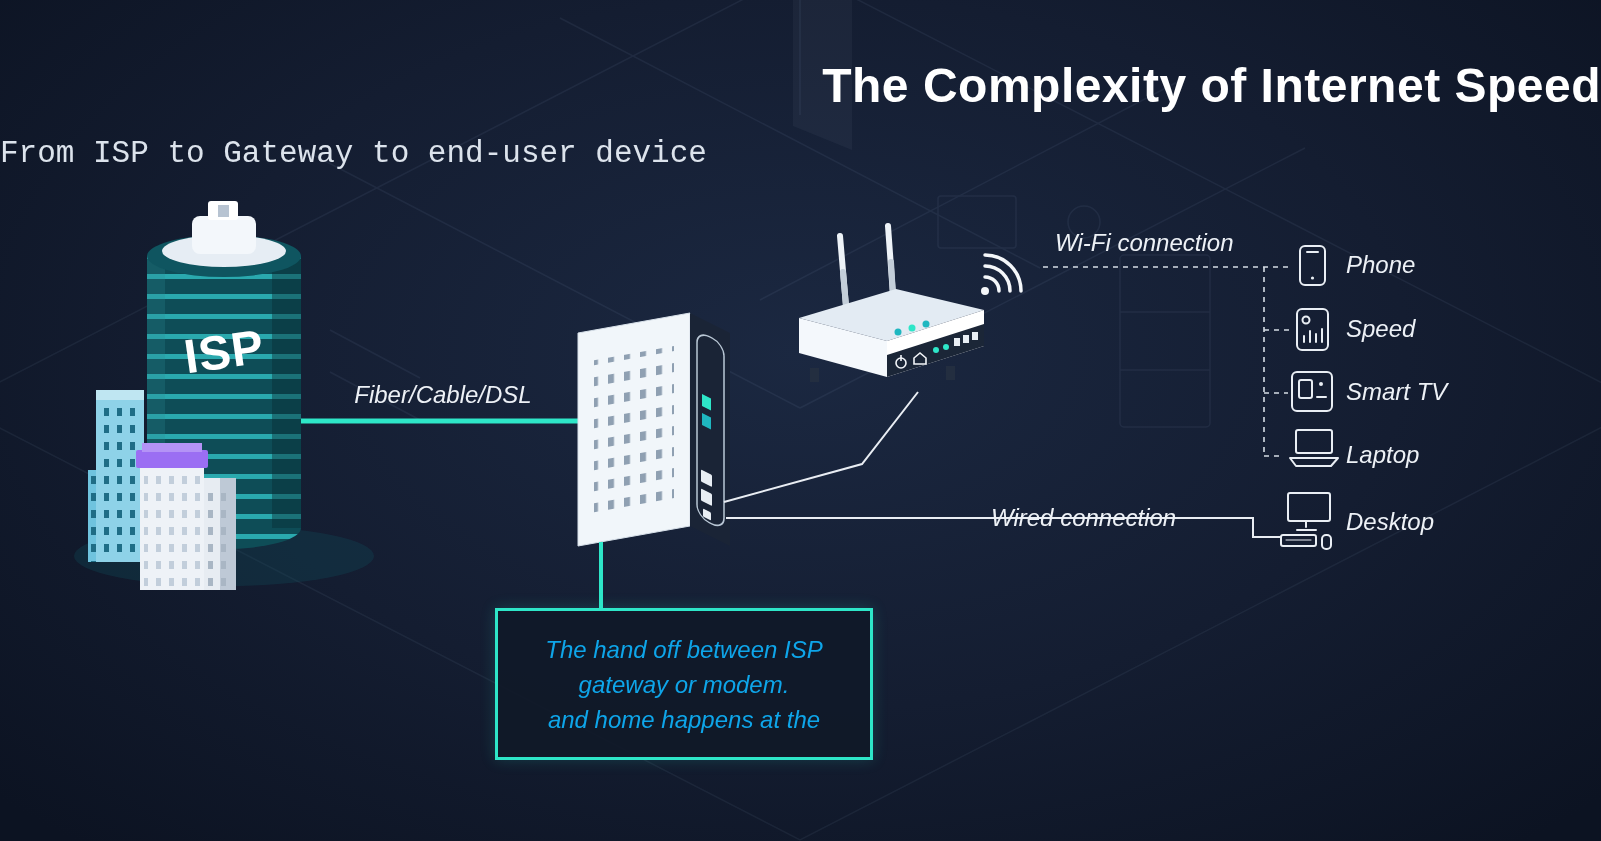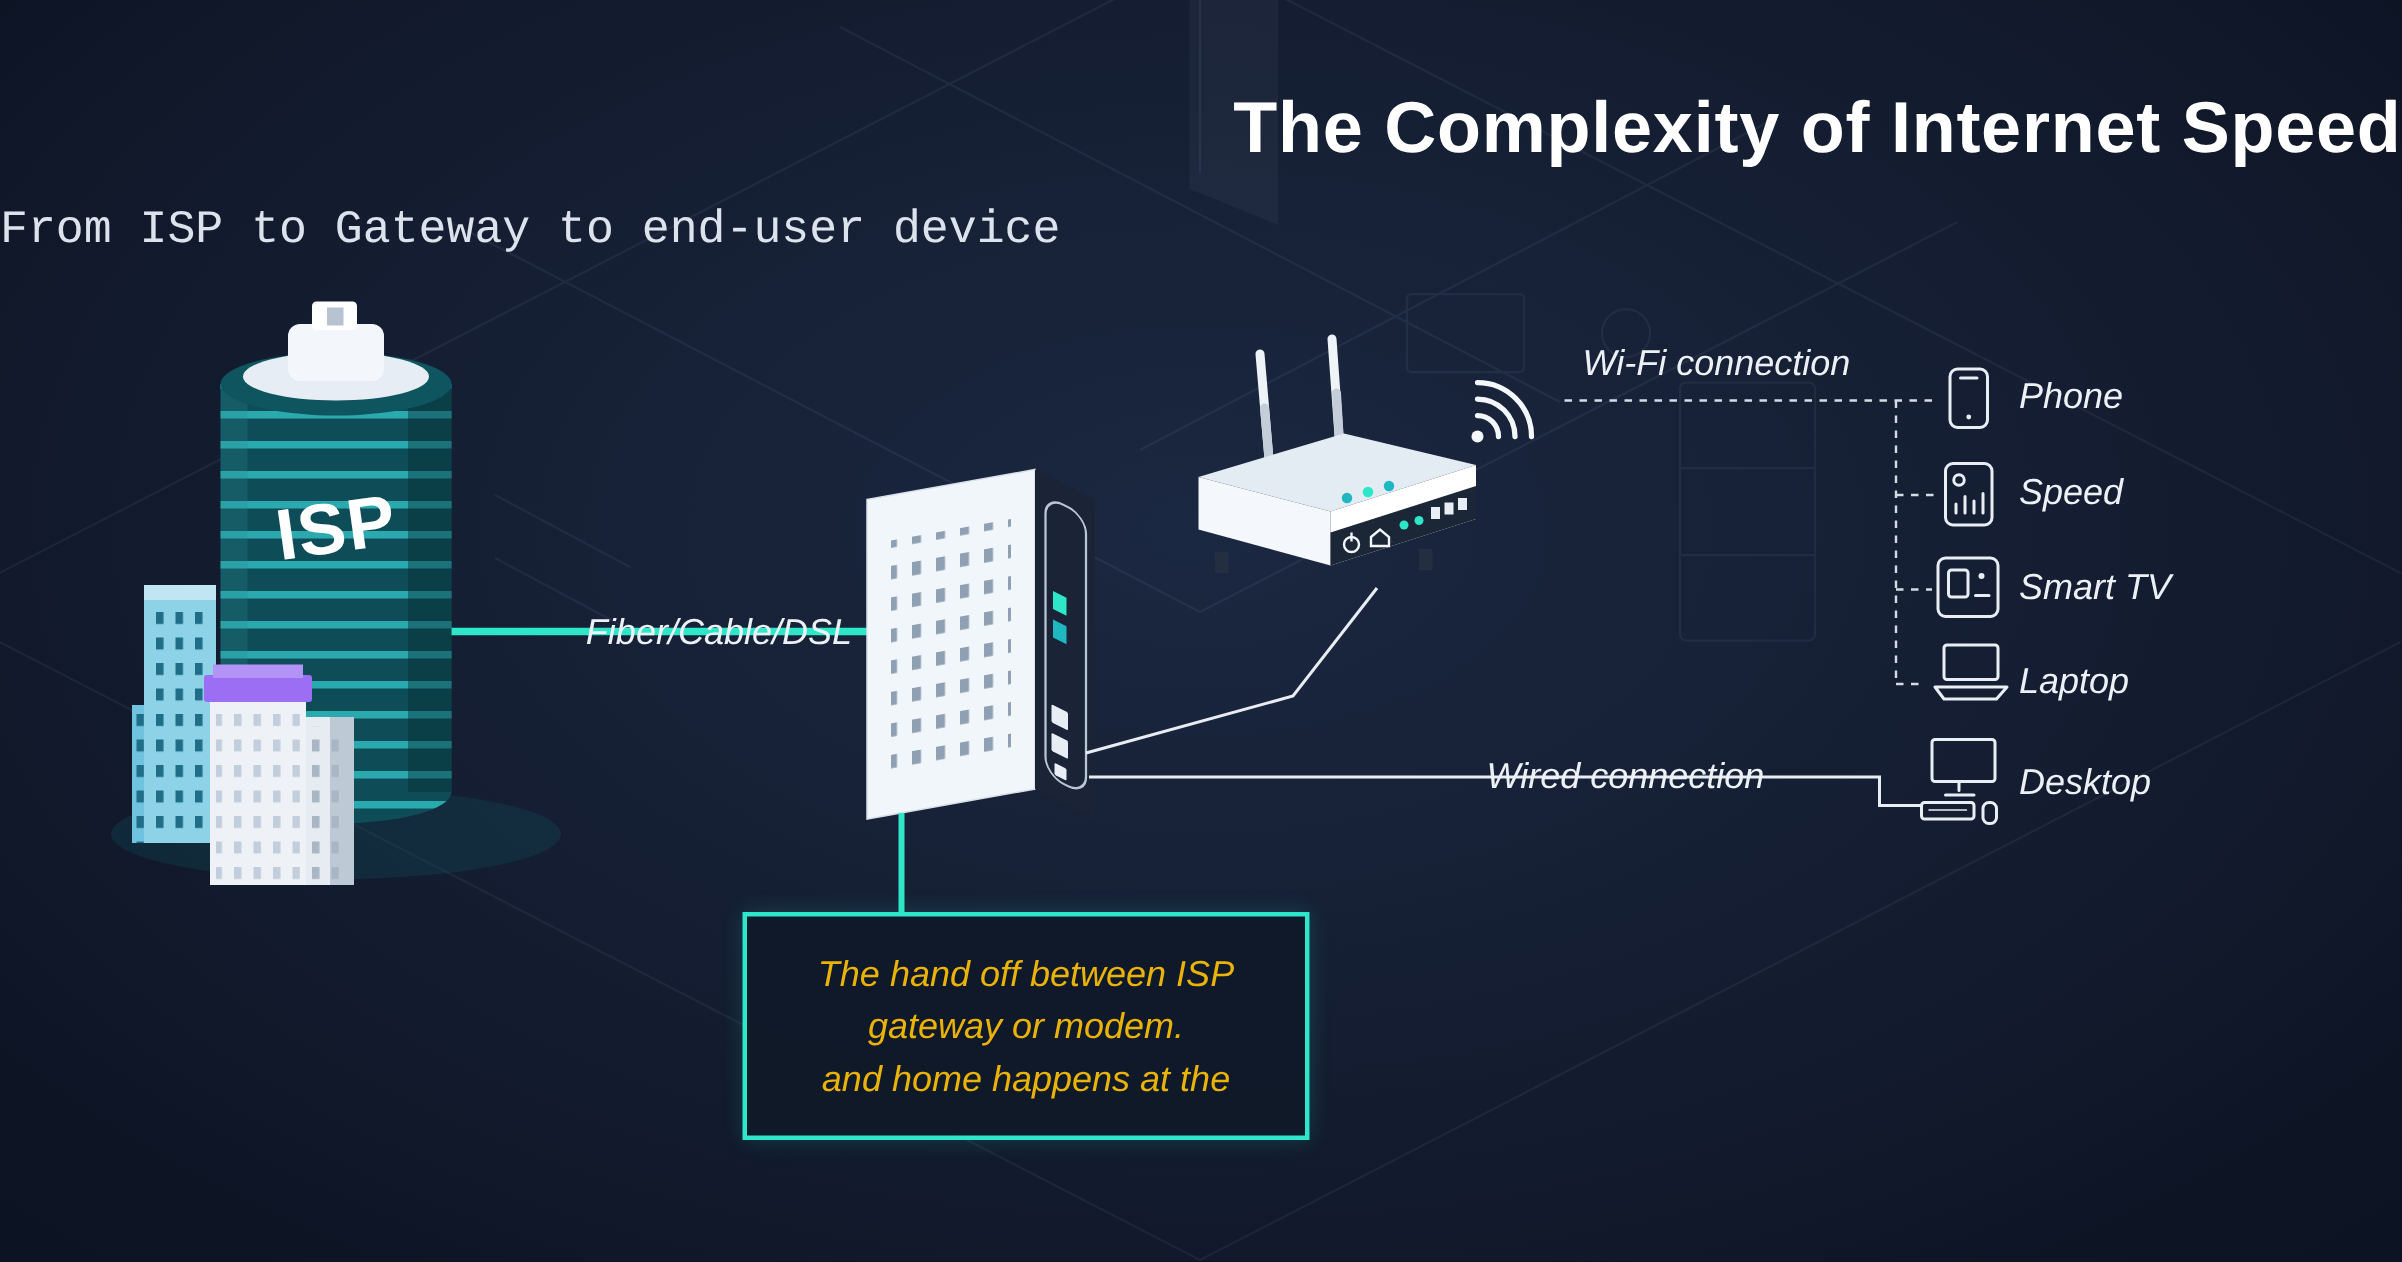--- a/index.html
+++ b/index.html
@@ -15,27 +15,27 @@
     left:0;right:0;top:58px;text-align:right;
     font-size:48px;font-weight:700;letter-spacing:.5px;color:#ffffff;
   }
   .subtitle{
     left:0;right:0;top:136px;text-align:left;
     font-size:31px;font-weight:400;color:#dce3ec;font-family:Liberation Mono, monospace;
   }
   .lbl{
     position:absolute;font-style:italic;font-size:24px;color:#edf1f6;white-space:nowrap;
   }
-  .lbl.center{text-align:right;margin-top:27px;}
+  .lbl.center{text-align:center;}
   .callout{
     position:absolute;left:495px;top:608px;width:372px;height:146px;
     border:3px solid #2EE6C8;background:rgba(16,25,40,0.92);
     box-shadow:0 0 14px rgba(46,230,200,0.18);
     display:flex;flex-direction:column;justify-content:center;align-items:center;
-    font-style:italic;font-size:24px;line-height:35px;color:#eab308;text-align:center;
+    font-style:italic;font-size:24px;line-height:35px;color:#0ea5e9;text-align:center;
   }
 </style>
 </head>
 <body>
 
 <div class="stage">
 
   <svg width="1601" height="841" viewBox="0 0 1601 841">
     <defs>
       <pattern id="stripes" width="8" height="20" patternUnits="userSpaceOnUse">

